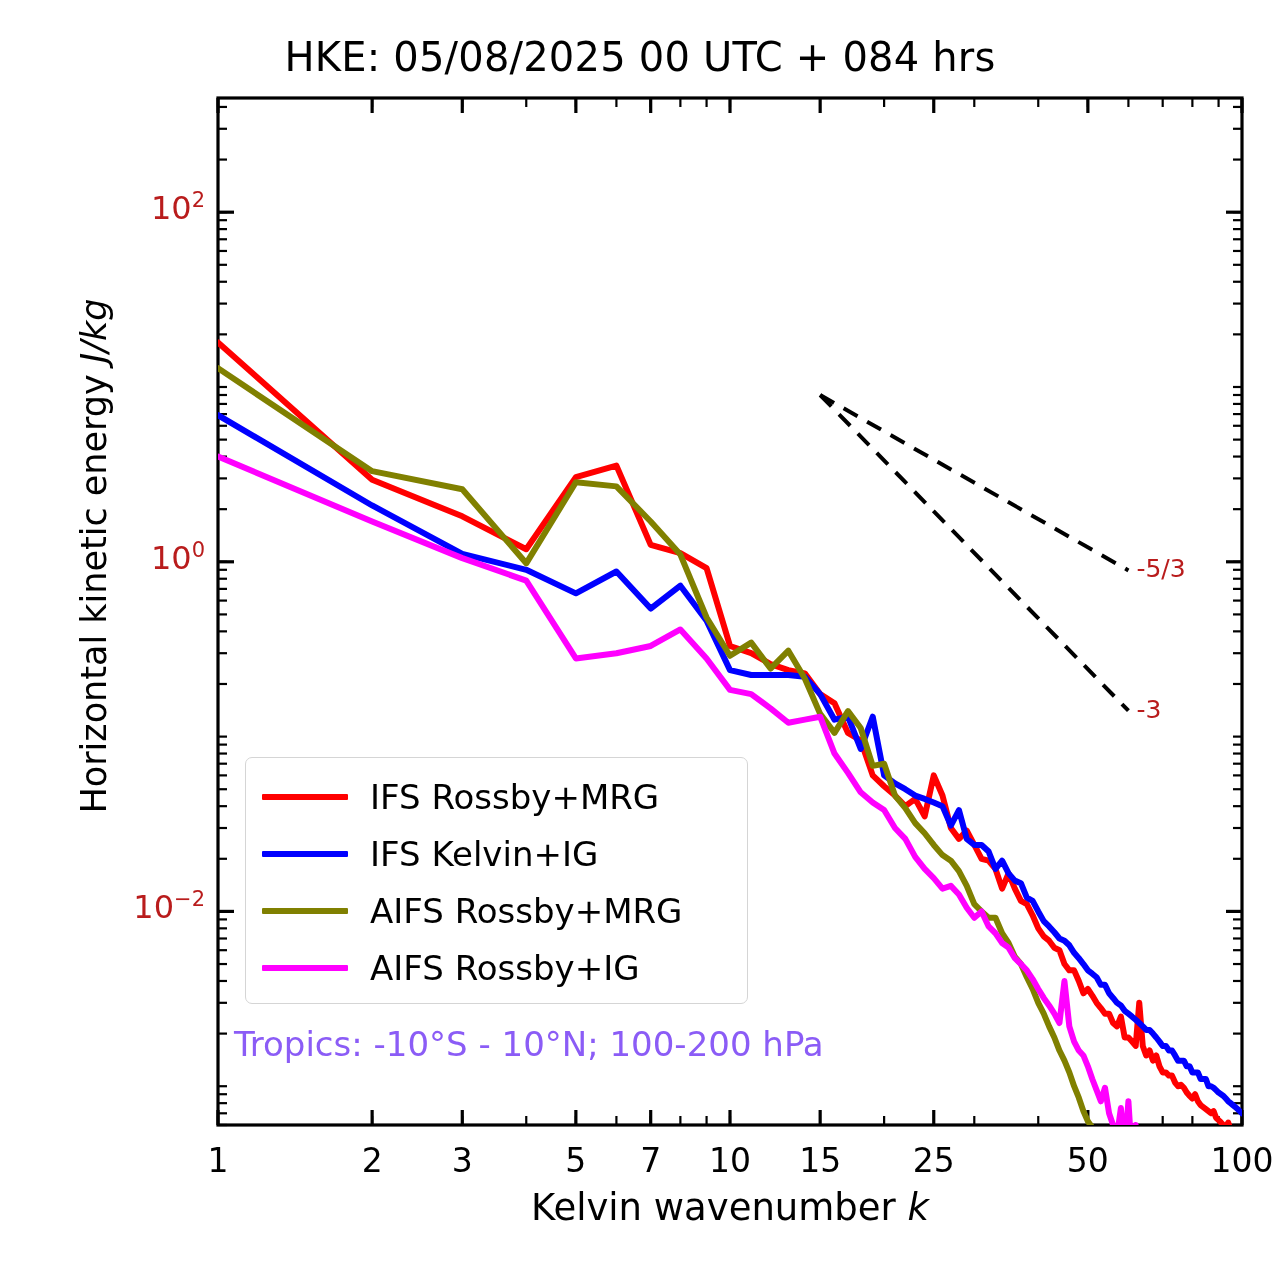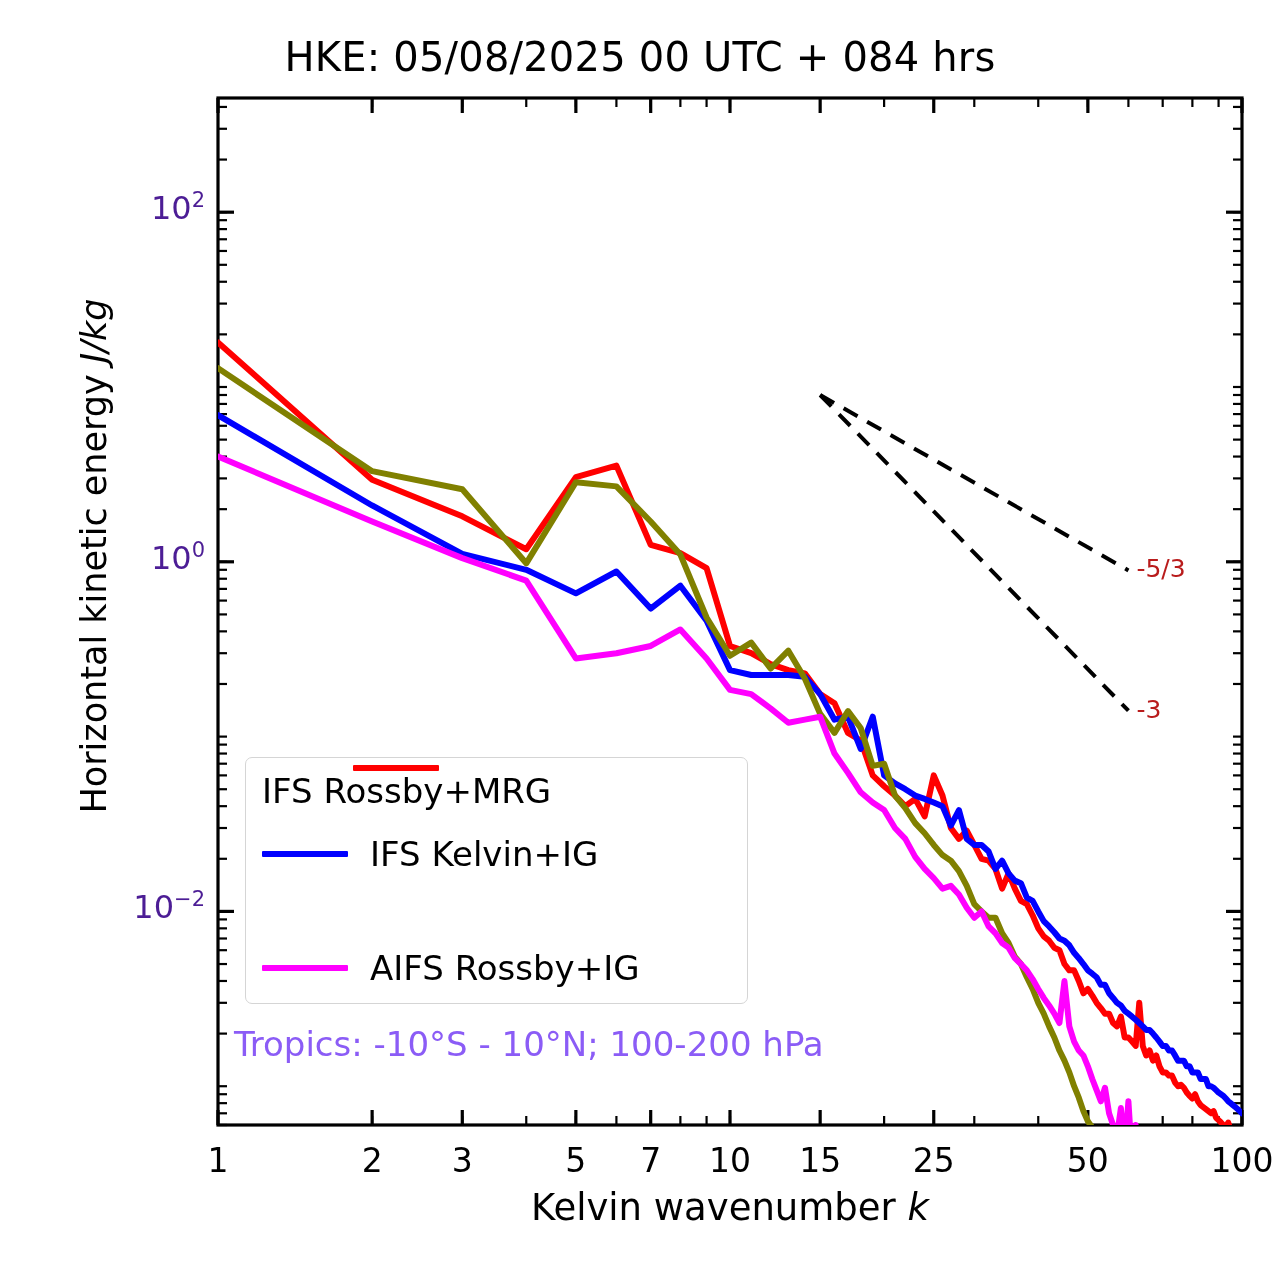--- a/index.html
+++ b/index.html
@@ -18,21 +18,21 @@
     position:absolute;left:-286px;top:536px;width:760px;
     transform:rotate(-90deg);transform-origin:center center;
     text-align:center;font-size:35px;color:#000;white-space:nowrap;
   }
   .xlabel{
     position:absolute;left:218px;top:1186px;width:1024px;
     text-align:center;font-size:37px;color:#000;white-space:nowrap;
   }
   .ital{font-style:italic;}
 
-  .ytick-label{position:absolute;right:0;font-size:32px;color:#4c1d95;
+  .ytick-label{position:absolute;right:0;font-size:32px;color:#b91c1c;
                text-align:right;white-space:nowrap;line-height:1;}
   .ytick-label sup{font-size:21px;vertical-align:super;}
   .xtick-label{position:absolute;font-size:33px;color:#000;
                text-align:center;white-space:nowrap;}
 
   #legend-box{
     position:absolute;left:245px;top:757px;width:503px;height:247px;
     border:1.6px solid #d5d5d5;border-radius:7px;background:#fff;
     box-sizing:border-box;
   }
@@ -264,28 +264,32 @@
       <div class="xtick-label" style="left: 873.745px; width: 120px; top: 1141px;">25</div>
       <div class="xtick-label" style="left: 1027.87px; width: 120px; top: 1141px;">50</div>
       <div class="xtick-label" style="left: 1182px; width: 120px; top: 1141px;">100</div>
     </div>
   <div id="slope-labels">
       <div class="slope-label" style="left: 1136.41px; top: 554.402px;">-5/3</div>
       <div class="slope-label" style="left: 1136.41px; top: 694.724px;">-3</div>
     </div>
 
   <div id="legend-box">
-      <div class="legend-row" style="top: 7px; flex-direction: column;">
+      <div class="legend-row" style="top: 16px;">
         <span class="legend-swatch" style="background: rgb(255, 0, 0);"></span>
         <span class="legend-text">IFS Rossby+MRG</span>
       </div>
       <div class="legend-row" style="top: 73px;">
         <span class="legend-swatch" style="background: rgb(0, 0, 255);"></span>
         <span class="legend-text">IFS Kelvin+IG</span>
       </div>
+      <div class="legend-row" style="top: 130px;">
+        <span class="legend-swatch" style="background: rgb(128, 128, 0);"></span>
+        <span class="legend-text">AIFS Rossby+MRG</span>
+      </div>
       <div class="legend-row" style="top: 187px;">
         <span class="legend-swatch" style="background: rgb(255, 0, 255);"></span>
         <span class="legend-text">AIFS Rossby+IG</span>
       </div>
     </div>
 
   <div id="annotation-text">Tropics: -10°S - 10°N; 100-200 hPa</div>
 
 </div>
 

